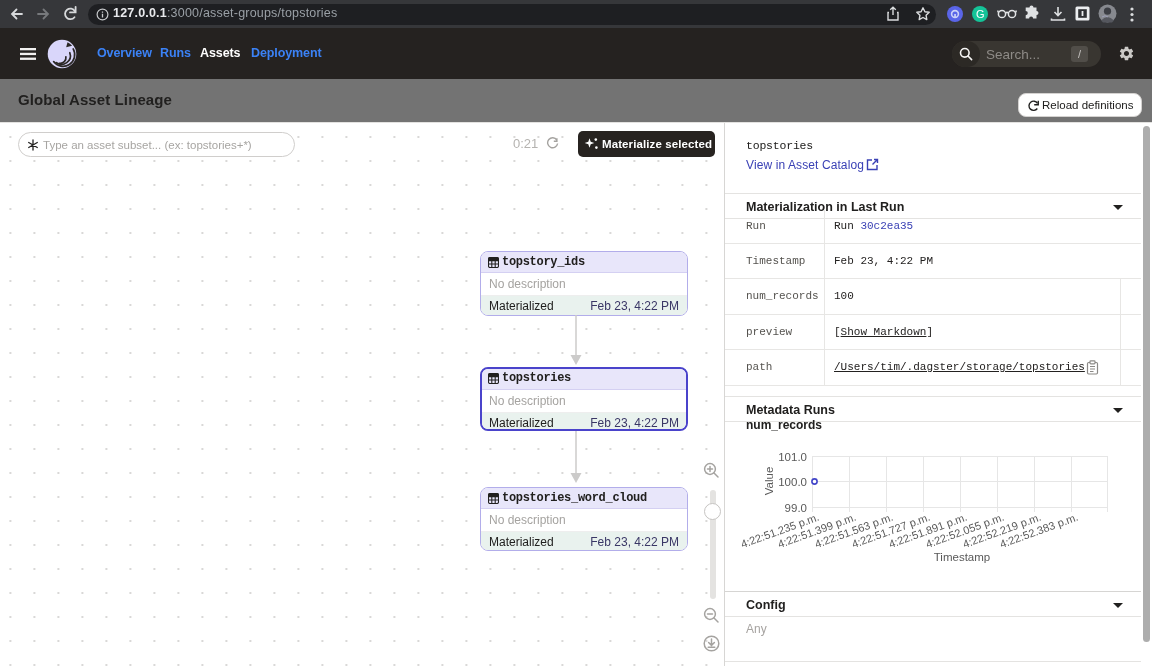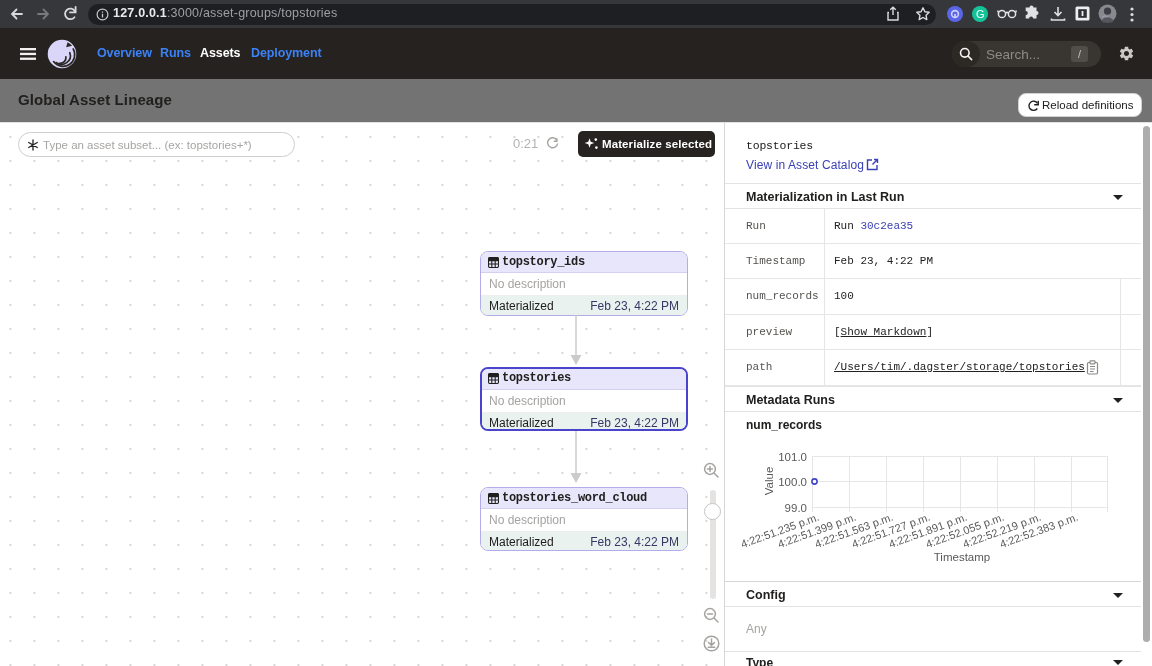--- a/index.html
+++ b/index.html
@@ -44,21 +44,21 @@
 .node .hdr .nm { position:absolute; left:21px; top:3px; font-size:12px; font-weight:700; color:#21201f; font-family:"Liberation Mono", monospace; letter-spacing:-0.3px;}
 .node .desc { height:22px; position:relative;text-align:right; }
 .node .desc span { position:absolute; left:8px; top:4px; font-size:12px; color:#a5a3a0; }
 .node .foot { height:20px; background:#e9f2ee; border-top:1px solid #eee; position:relative; }
 .node .foot .l { position:absolute; left:8px; top:3px; font-size:12px; color:#21201f; }
 .node .foot .r { position:absolute; right:8px; top:3px; font-size:12px; color:#3a3766; }
 .node.sel { border:2px solid #4a43cb; }
 
 
 #side { position:absolute; left:725px; top:123px; width:427px; height:543px; background:#fff; }
-.secband { position:absolute; left:0; width:416px; height:26px; border-top:1px solid #e4e3e1; border-bottom:1px solid #e4e3e1; }
+.secband { position:absolute; left:0; width:416px; height:26px; border-top:1px solid #e4e3e1; border-bottom:1px solid #e4e3e1;margin-top:10px; }
 .secband .t { position:absolute; left:21px; top:6px; font-size:12.5px; font-weight:700; color:#21201f; }
 .caret { position:absolute; right:18px; top:11px; width:0; height:0; border-left:5px solid transparent; border-right:5px solid transparent; border-top:5px solid #21201f; }
 .row { position:absolute; left:0; width:416px; height:36px; border-bottom:1px solid #e7e6e4; }
 .row .k { position:absolute; left:21px; top:11px; font-size:11px; color:#55534f; font-family:"Liberation Mono", monospace; }
 .row .v { position:absolute; left:109px; top:11px; font-size:11px; color:#232120; font-family:"Liberation Mono", monospace; }
 .coldiv { position:absolute; left:99px; top:0; bottom:0; width:1px; background:#e7e6e4; }
 .coldiv2 { position:absolute; left:395px; top:0; bottom:0; width:1px; background:#e7e6e4; }
 .blue { color:#3a41b5; }
 
 

